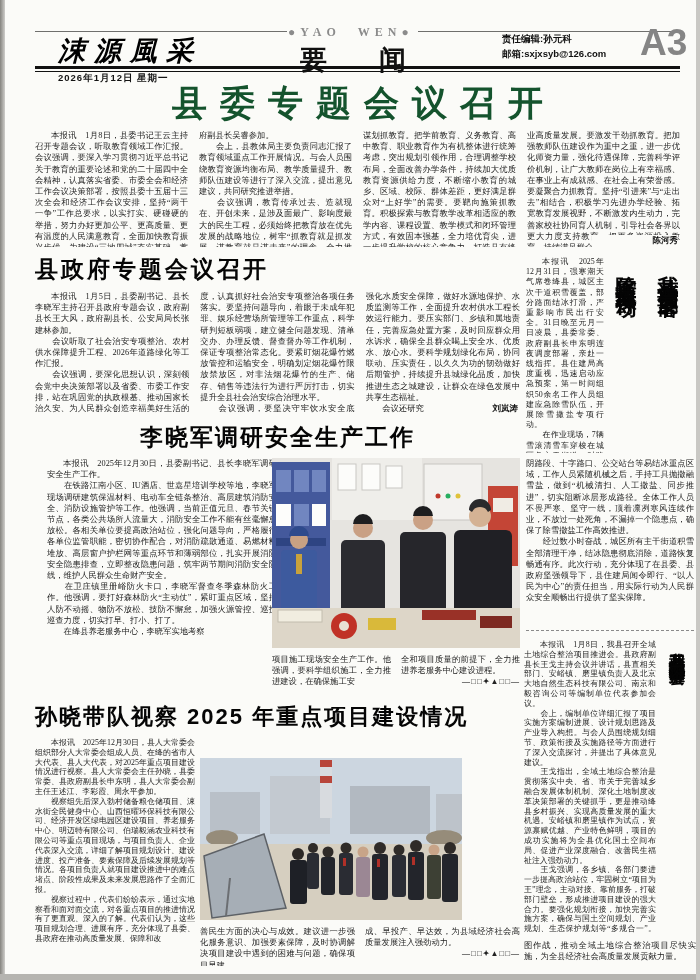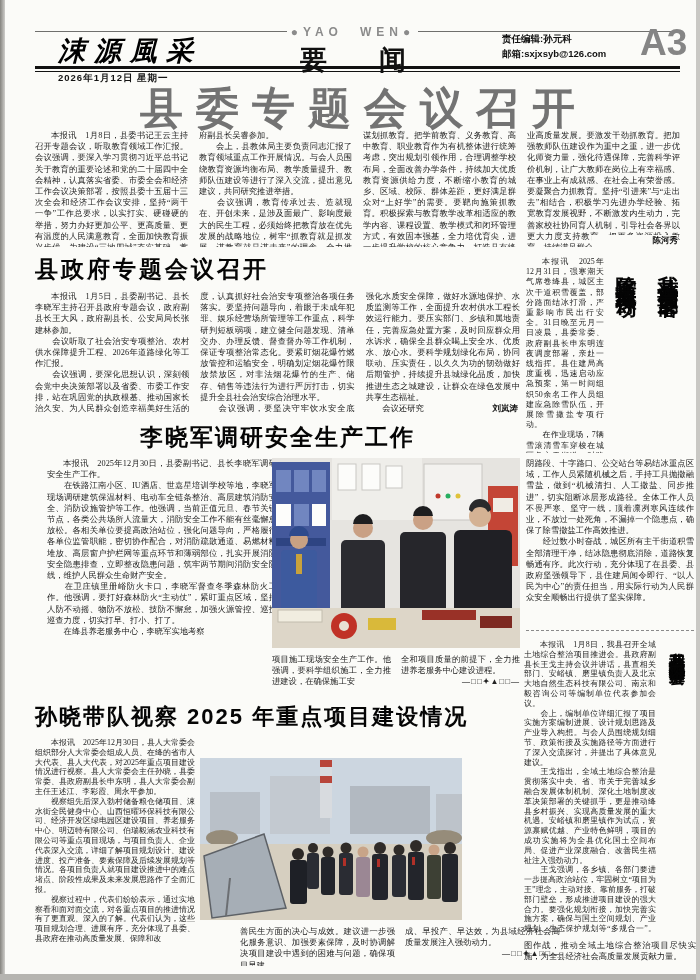--- a/index.html
+++ b/index.html
@@ -7,25 +7,25 @@
   .page{position:absolute;left:0;top:0;width:700px;height:980px;background:#fbfbf8;overflow:hidden;}
   .abs{position:absolute;}
   .edge-left{left:0;top:0;width:5px;height:980px;background:linear-gradient(90deg,#85847f,#cfcecb);}
   .edge-bottom{left:0;top:974px;width:700px;height:6px;background:#b5b4b0;}
   .edge-right{left:696px;top:0;width:4px;height:980px;background:#c9c8c4;}
   .hairline{height:1px;background:#6f6f6d;}
   .thickrule{height:3px;background:#111;}
   .thinrule{height:1px;background:#111;}
   .mast-name{font-family:"DejaVu Serif",serif;font-style:italic;font-weight:bold;font-size:27px;letter-spacing:9px;color:#000000;}
   .mast-date{font-family:"Liberation Sans","DejaVu Sans",sans-serif;font-weight:bold;font-size:9.5px;color:#141414;margin-top:3px;letter-spacing:1px;}
-  .sec-pinyin{font-family:Liberation Sans, sans-serif;font-weight:bold;font-size:12px;color:#8b8b8b;letter-spacing:5px;text-align:center;}
+  .sec-pinyin{font-family:Liberation Serif, serif;font-weight:bold;font-size:12px;color:#8b8b8b;letter-spacing:5px;}
   .sec-chars{display:flex;justify-content:center;gap:52px;font-weight:bold;font-size:27px;color:#101010;margin-top:1px;}
   .editor-block{font-family:"Liberation Sans","DejaVu Sans",sans-serif;font-weight:bold;font-size:9.5px;line-height:15px;color:#111;}
   .page-num{font-family:"Liberation Sans","DejaVu Sans",sans-serif;font-weight:900;font-size:37px;color:#858585;}
-  .headline-main{font-family:"Liberation Sans","DejaVu Sans",sans-serif;font-weight:900;font-size:43px;letter-spacing:13px;text-indent:13px;text-align:center;color:#737373;}
+  .headline-main{font-family:"Liberation Sans","DejaVu Sans",sans-serif;font-weight:900;font-size:35px;letter-spacing:13px;text-indent:13px;text-align:center;color:#14532d;}
   .headline-sub{font-family:"Liberation Sans","DejaVu Sans",sans-serif;font-weight:700;color:#050505;}
   .body-col{font-size:8.3px;line-height:11.2px;text-align:justify;white-space:pre-line;overflow:hidden;color:#1c1c1c;}
   .first-col{text-indent:16px;}
   .lede{font-family:"Liberation Sans","DejaVu Sans",sans-serif;font-weight:normal;}
   .cols-row{display:flex;gap:11px;}
   .cols-row > div{flex:1;}
   .byline{font-size:8.5px;font-weight:bold;text-align:right;background:#fbfbf8;color:#111;}
   .narrow-col{font-size:7.9px;line-height:10.2px;}
   .dense-col{font-size:7.9px;line-height:9.8px;}
   .v-head{display:flex;flex-direction:row-reverse;gap:14px;}
@@ -202,21 +202,21 @@
           <rect x="242" y="96" width="16" height="48" rx="3"></rect>
         <circle cx="113" cy="90" r="5" fill="#2f2b28"></circle>
           <rect x="107" y="95" width="12" height="36" rx="3" fill="#2a2c33"></rect>
         <rect x="143" y="100" width="3" height="8" fill="#b03028"></rect>
         <rect x="177" y="101" width="3" height="8" fill="#b03028"></rect>
         <rect x="212" y="99" width="3" height="8" fill="#b03028"></rect>
       </g>
     </svg>
   </div>
 
-  <div class="abs cols-row" style="left:200px;top:926px;width:320px;height:40px;gap:10px;margin-left:40px;">
+  <div class="abs cols-row" style="left:200px;top:926px;width:320px;height:40px;gap:10px;">
     <div class="body-col">善民生方面的决心与成效。建议进一步强化服务意识、加强要素保障，及时协调解决项目建设中遇到的困难与问题，确保项目早建</div>
     <div>
       <div class="body-col" style="height:23px;">成、早投产、早达效，为县域经济社会高质量发展注入强劲动力。</div>
       <div class="endmark">—□□✦▲□□—</div>
     </div>
   </div>
 
   <div class="abs body-col narrow-col first-col" style="left:526px;top:257px;width:78px;height:196px;"><span class="lede">本报讯</span><span>　2025年12月31日，强寒潮天气席卷绛县，城区主次干道积雪覆盖，部分路面结冰打滑，严重影响市民出行安全。31日晚至元月一日凌晨，县委常委、政府副县长申东明连夜调度部署，亲赴一线指挥。县住建局高度重视，迅速启动应急预案，第一时间组织50余名工作人员组建应急除雪队伍，开展除雪撒盐专项行动。
 　　在作业现场，7辆雪滚清雪车穿梭在城区各主干街道，对路面积雪进行滚动清扫、集中清运。针对背</span></div>
 

